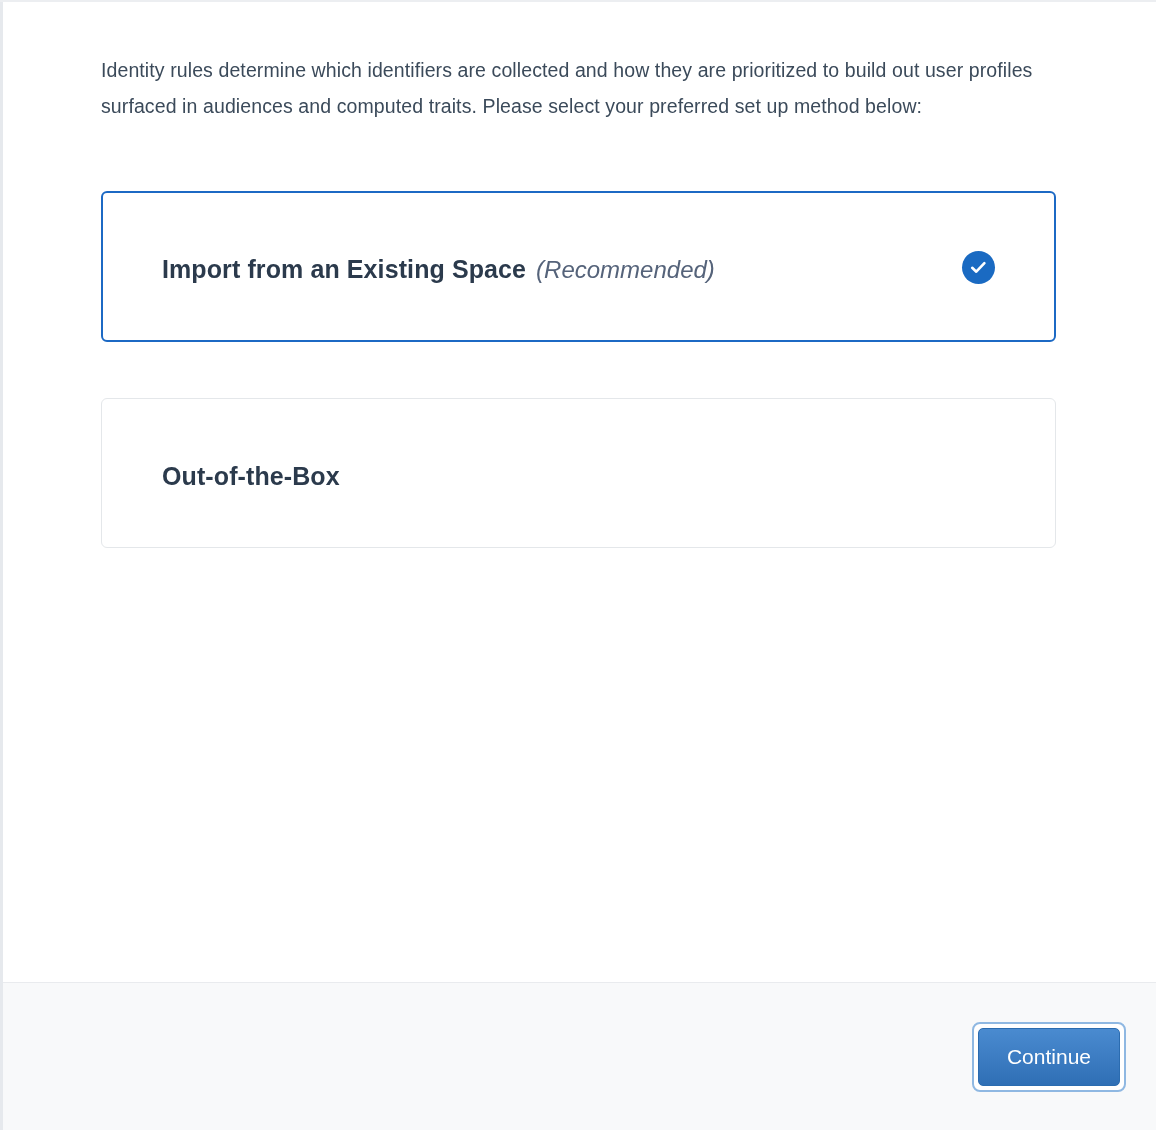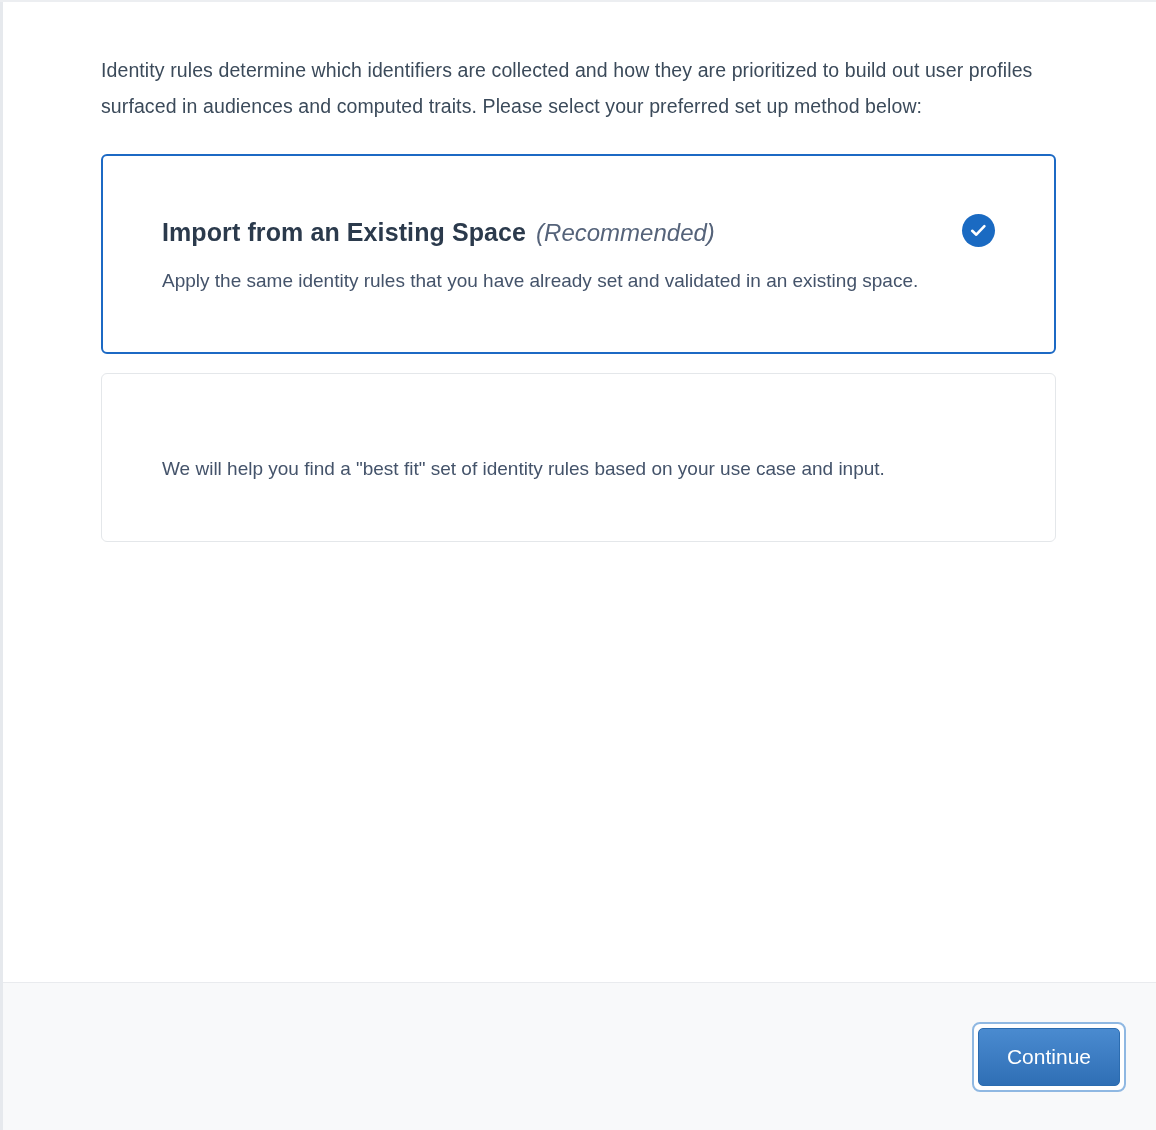--- a/index.html
+++ b/index.html
@@ -64,20 +64,21 @@
   }
 
   .option-card {
     position: relative;
     border: 1px solid #e4e7ea;
     border-radius: 6px;
     background: #ffffff;
     box-sizing: border-box;
     padding: 62px 60px 56px 60px;
     cursor: pointer;
+    margin-top: 37px;
   }
   .option-card.selected {
     border: 2px solid #1c69c4;
     padding: 61px 59px 55px 59px;
   }
   .option-card .title-row {
     display: flex;
     align-items: baseline;
     gap: 10px;
   }
@@ -156,30 +157,31 @@
 
     <p class="intro">Identity rules determine which identifiers are collected and how they are prioritized to build out user profiles surfaced in audiences and computed traits. Please select your preferred set up method below:</p>
 
     <div class="options">
 
       <div class="option-card selected">
         <div class="title-row">
           <span class="option-title">Import from an Existing Space</span>
           <span class="option-badge">(Recommended)</span>
         </div>
-        <div class="option-desc">Apply the same identity rules that you have already set and validated in an existing space.</div>
         <div class="check-icon">
           <svg width="19" height="19" viewBox="0 0 19 19" aria-hidden="true">
             <path d="M3.2 9.8 L7.3 13.7 L15.4 5.2" fill="none" stroke="#ffffff" stroke-width="2.6" stroke-linecap="round" stroke-linejoin="round"></path>
           </svg>
         </div>
       </div>
 
       <div class="option-card">
-        <div class="option-desc">We will help you find a "best fit" set of identity rules based on your use case and input.</div>
+        <div class="title-row">
+          <span class="option-title">Out-of-the-Box</span>
+        </div>
       </div>
 
 
     </div>
   </div>
 
   <div class="footer">
     <div class="continue-wrap">
       <button class="continue-btn">Continue</button>
     </div>

